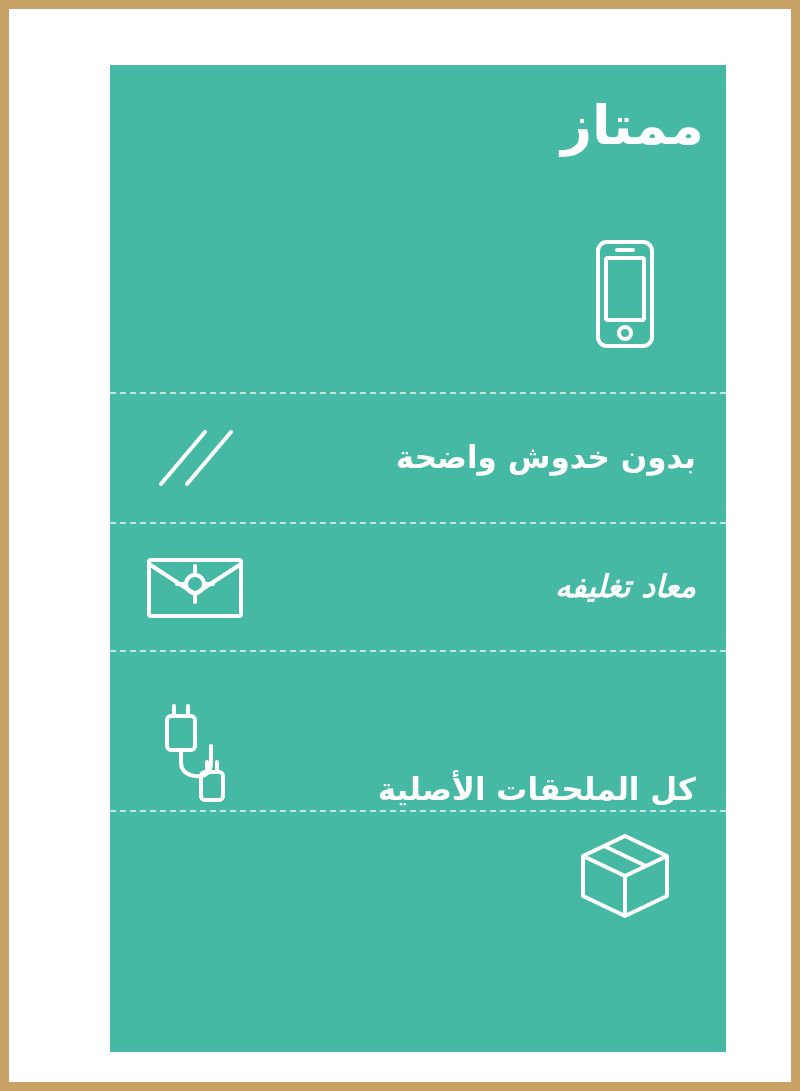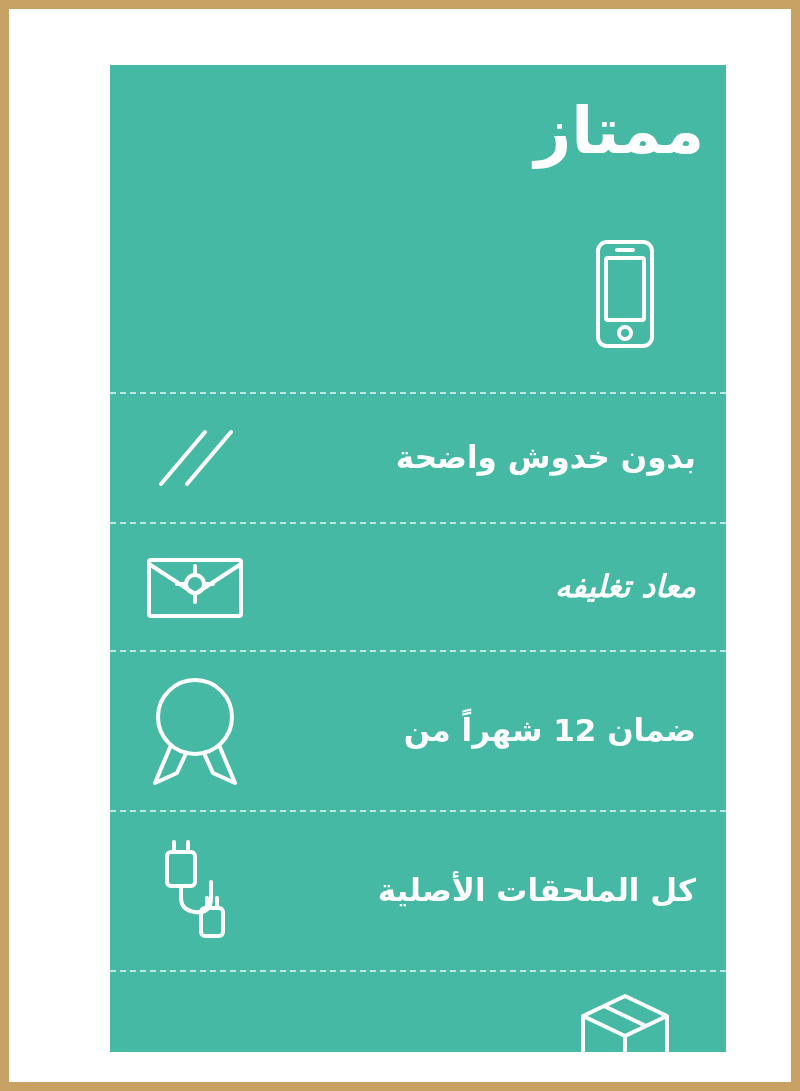--- a/index.html
+++ b/index.html
@@ -37,21 +37,21 @@
     width: 616px;
     height: 987px;
     background: #45b9a3;
     box-sizing: border-box;
     overflow: hidden;
   }
   .title {
     position: absolute;
     right: 22px;
     top: 34px;
-    font-size: 64px;
+    font-size: 54px;
     font-weight: bold;
     color: #ffffff;
     letter-spacing: 1px;
     line-height: 1;
     direction: rtl;
     white-space: nowrap;
   }
   .rows {
     position: absolute;
     left: 0;
@@ -88,21 +88,21 @@
     justify-content: center;
   }
   .row-icon svg {
     display: block;
   }
   
   .h1 { height: 196px; }
   .h2 { height: 130px; }
   .h3 { height: 128px; font-style: italic; }
   .h4 { height: 160px; }
-  .h5 { height: 160px; }
+  .h5 { height: 160px; align-items: flex-end; }
   .h6 { height: 130px; }
 </style>
 </head>
 <body>
 
 <div class="poster">
   <div class="inner-white">
     <div class="card">
 
       <div class="title">ممتاز</div>
@@ -138,30 +138,20 @@
               <polyline points="6,14 52,44 98,14" stroke-linejoin="round"></polyline>
               <circle cx="52" cy="34" r="9"></circle>
               <line x1="52" y1="16" x2="52" y2="25" stroke-linecap="round"></line>
               <line x1="52" y1="43" x2="52" y2="52" stroke-linecap="round"></line>
               <line x1="34" y1="34" x2="43" y2="34" stroke-linecap="round"></line>
               <line x1="61" y1="34" x2="70" y2="34" stroke-linecap="round"></line>
             </svg>
           </div>
         </div>
 
-        <div class="row h4">
-          <div class="row-label">ضمان 12 شهراً من</div>
-          <div class="row-icon">
-            <svg width="104" height="116" viewBox="0 0 104 116" fill="none" stroke="#ffffff" stroke-width="4" stroke-linejoin="round">
-              <circle cx="52" cy="44" r="37"></circle>
-              <path d="M28 72 L12 110 L34 100 L44 78"></path>
-              <path d="M76 72 L92 110 L70 100 L60 78"></path>
-            </svg>
-          </div>
-        </div>
 
         <div class="row h5">
           <div class="row-label">كل الملحقات الأصلية</div>
           <div class="row-icon">
             <svg width="92" height="110" viewBox="0 0 92 110" fill="none" stroke="#ffffff" stroke-width="4" stroke-linejoin="round" stroke-linecap="round">
               <rect x="18" y="16" width="28" height="34" rx="4" ry="4"></rect>
               <line x1="25" y1="16" x2="25" y2="6"></line>
               <line x1="39" y1="16" x2="39" y2="6"></line>
               <path d="M32 50 L32 62 Q32 74 46 76 Q62 78 62 62 L62 46"></path>
               <rect x="52" y="72" width="22" height="28" rx="4" ry="4"></rect>

